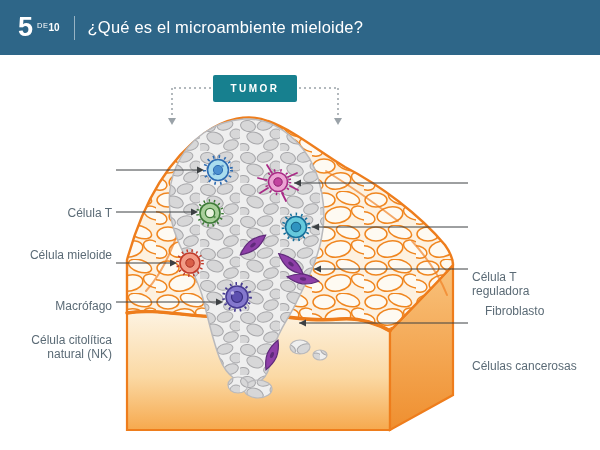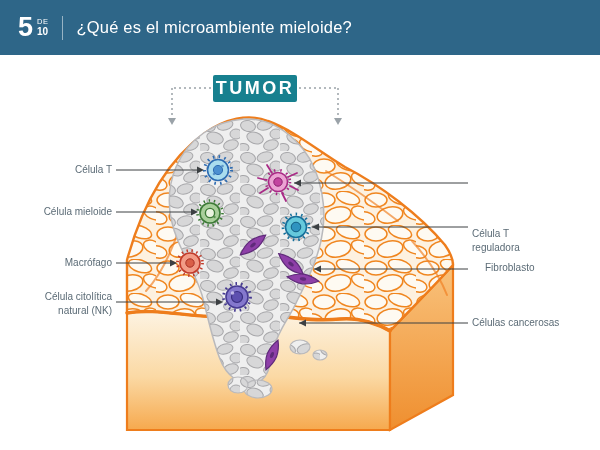--- a/index.html
+++ b/index.html
@@ -6,34 +6,34 @@
   body{
     width:600px;height:450px;background:#ffffff;
     font-family:"Liberation Sans", sans-serif;
     overflow:hidden;position:relative;
   }
   .header{
     display:flex;align-items:center;height:55px;background:#2e6688;
     padding-left:18px;box-sizing:border-box;
   }
   .slide-num{font-size:27px;font-weight:bold;color:#fff;line-height:1;}
-  .slide-frac{display:flex;flex-direction:column;justify-content:center;margin-left:4px;color:#fff;line-height:1.1;}
+  .slide-frac{display:flex;flex-direction:row;justify-content:center;margin-left:4px;color:#fff;line-height:1.1;}
   .slide-frac .de{font-size:7.5px;letter-spacing:.5px;}
   .slide-frac .tot{font-size:10px;font-weight:bold;}
   .header-divider{width:1px;height:24px;background:rgba(255,255,255,.5);margin:0 13px 0 14px;}
   .page-title{color:#fff;font-size:16.5px;font-weight:500;letter-spacing:.2px;}
   .canvas{position:relative;width:600px;height:395px;background:#fff;}
   .canvas svg{position:absolute;left:0;top:0;}
   .tumor-badge{
     position:absolute;left:213px;top:20px;width:84px;height:27px;
-    background:#17808f;color:#fff;font-size:18px;font-weight:bold;
+    background:#17808f;color:#fff;font-size:10px;font-weight:bold;
     letter-spacing:2.5px;display:flex;align-items:center;justify-content:center;
     border-radius:2px;
   }
-  .label{position:absolute;color:#5b6b76;font-size:10px;line-height:13.5px;}
+  .label{position:absolute;color:#5b6b76;font-size:12px;line-height:13.5px;margin-top:44px;}
   .nowrap{white-space:nowrap;}
   .r{text-align:right;}
 </style>
 </head>
 <body>
 
 <div class="header">
   <div class="slide-num">5</div>
   <div class="slide-frac">
     <span class="de">DE</span>

